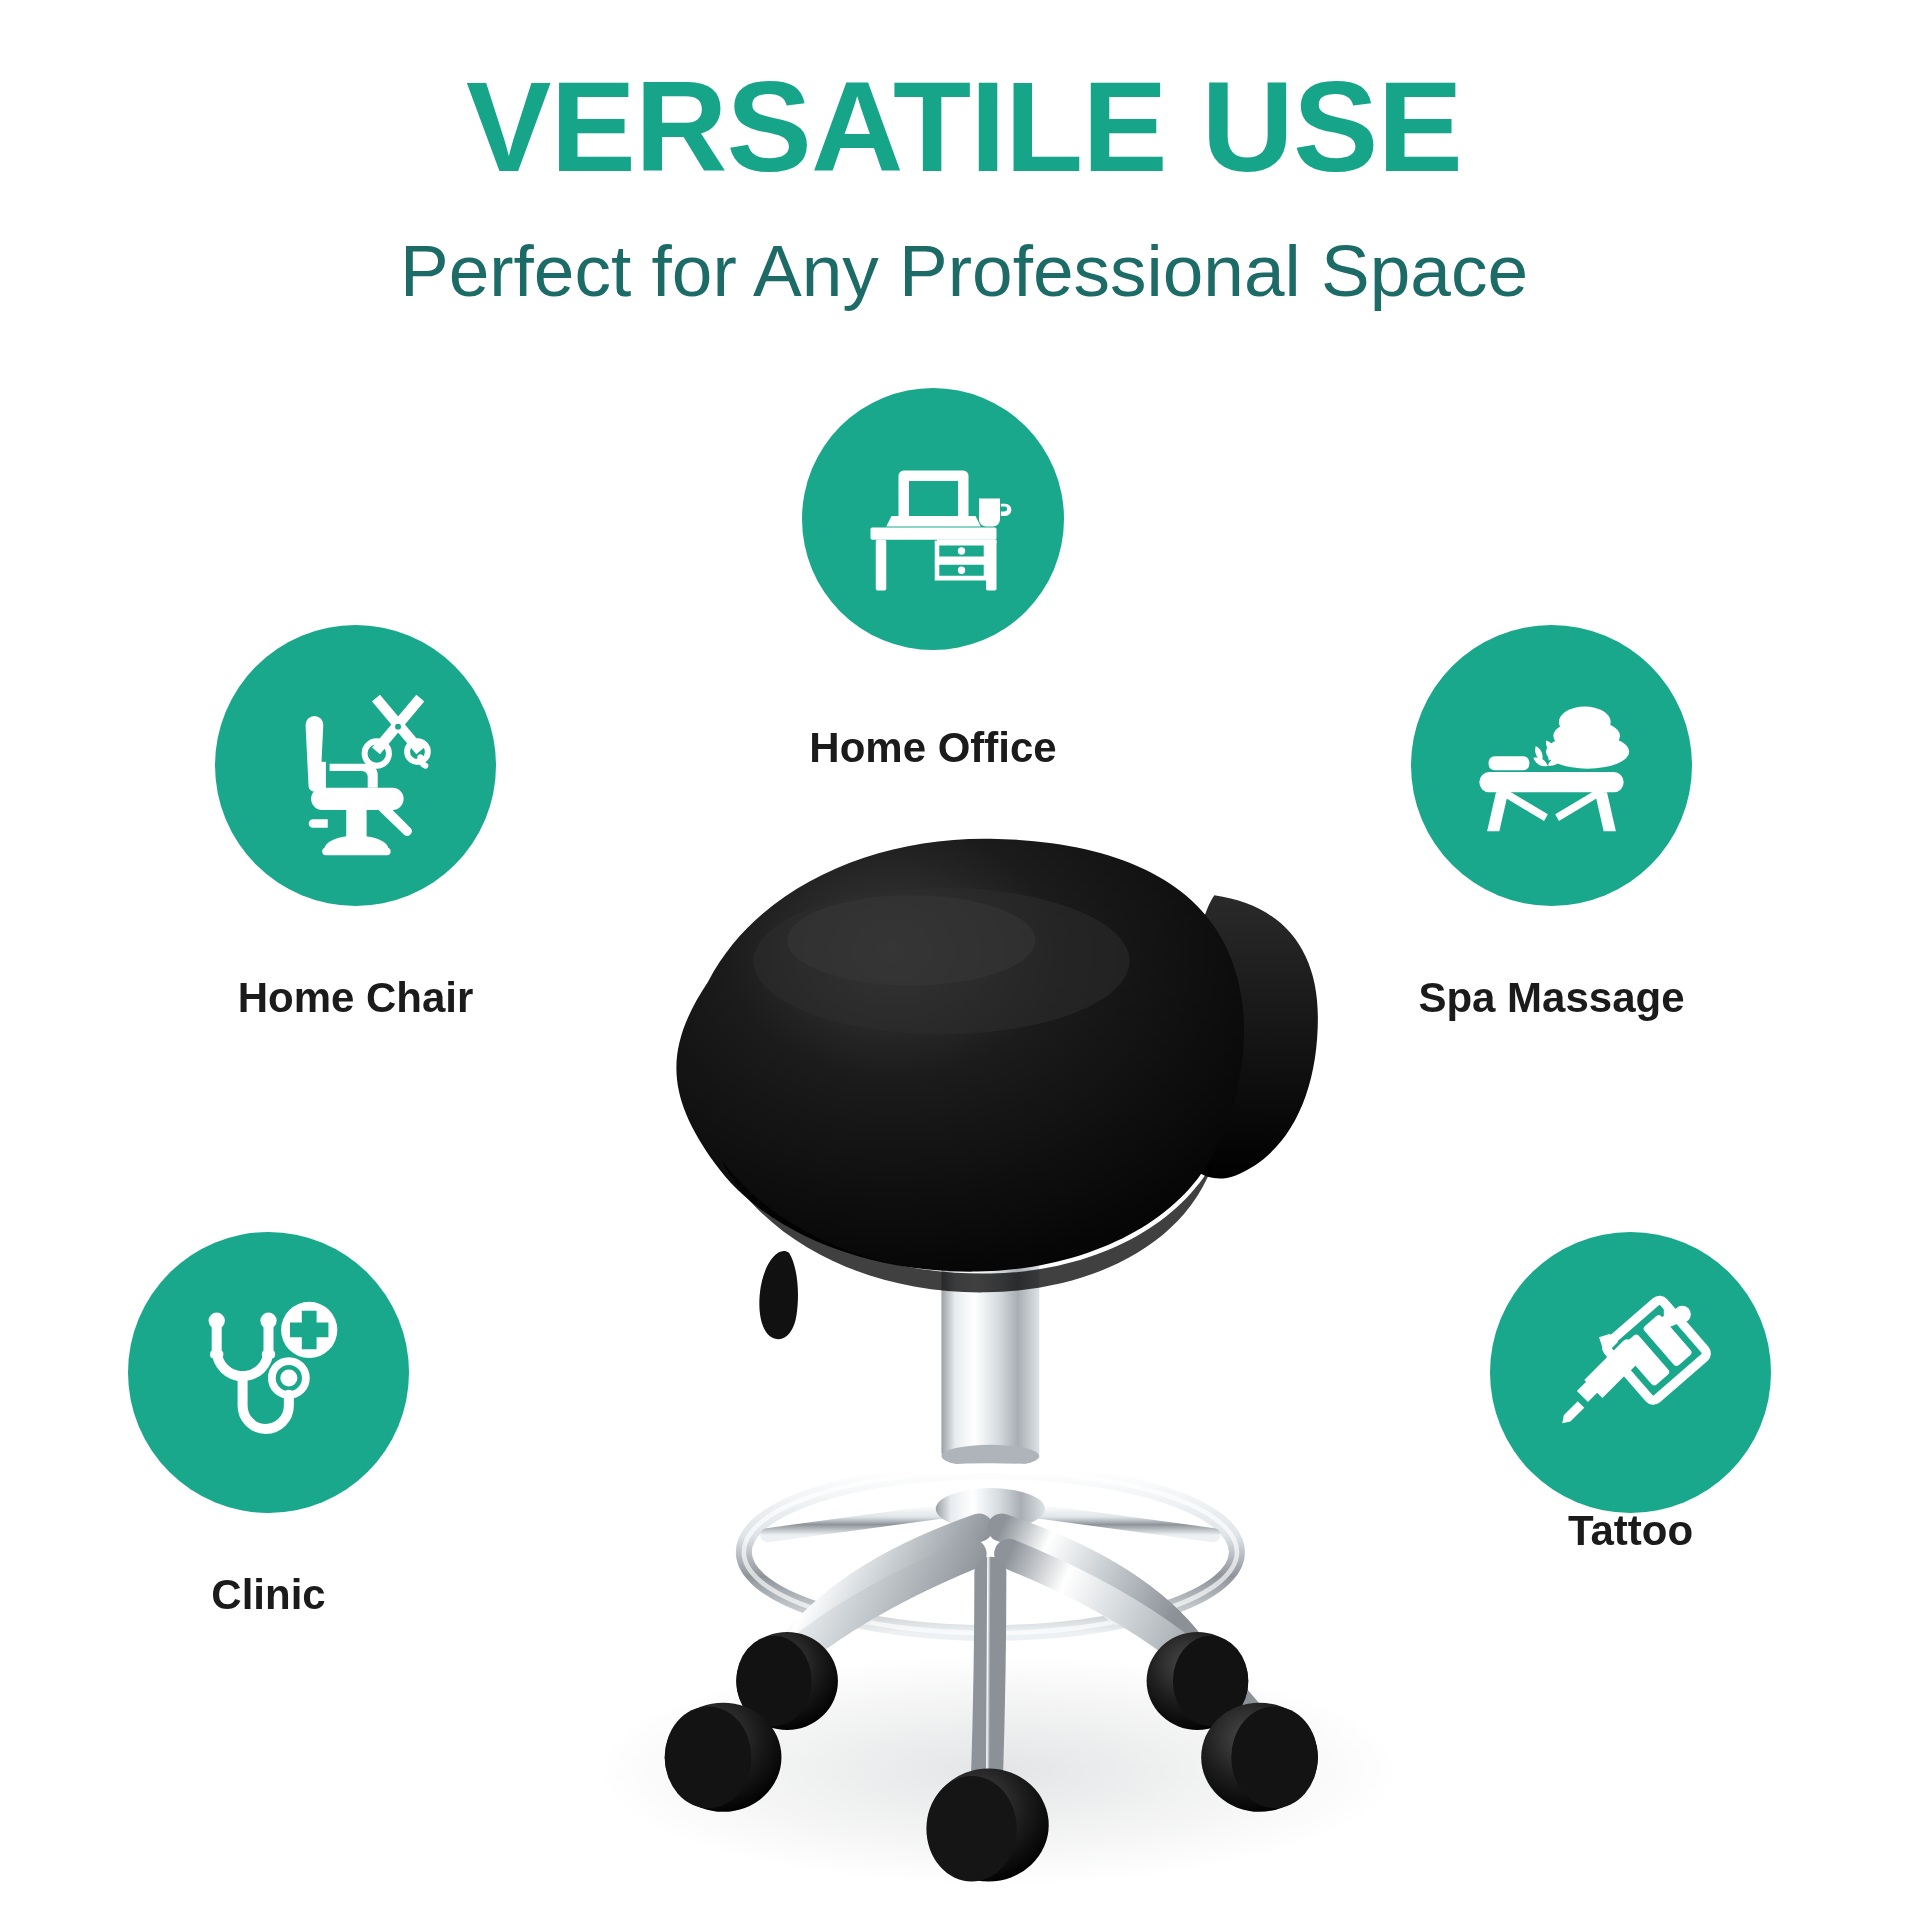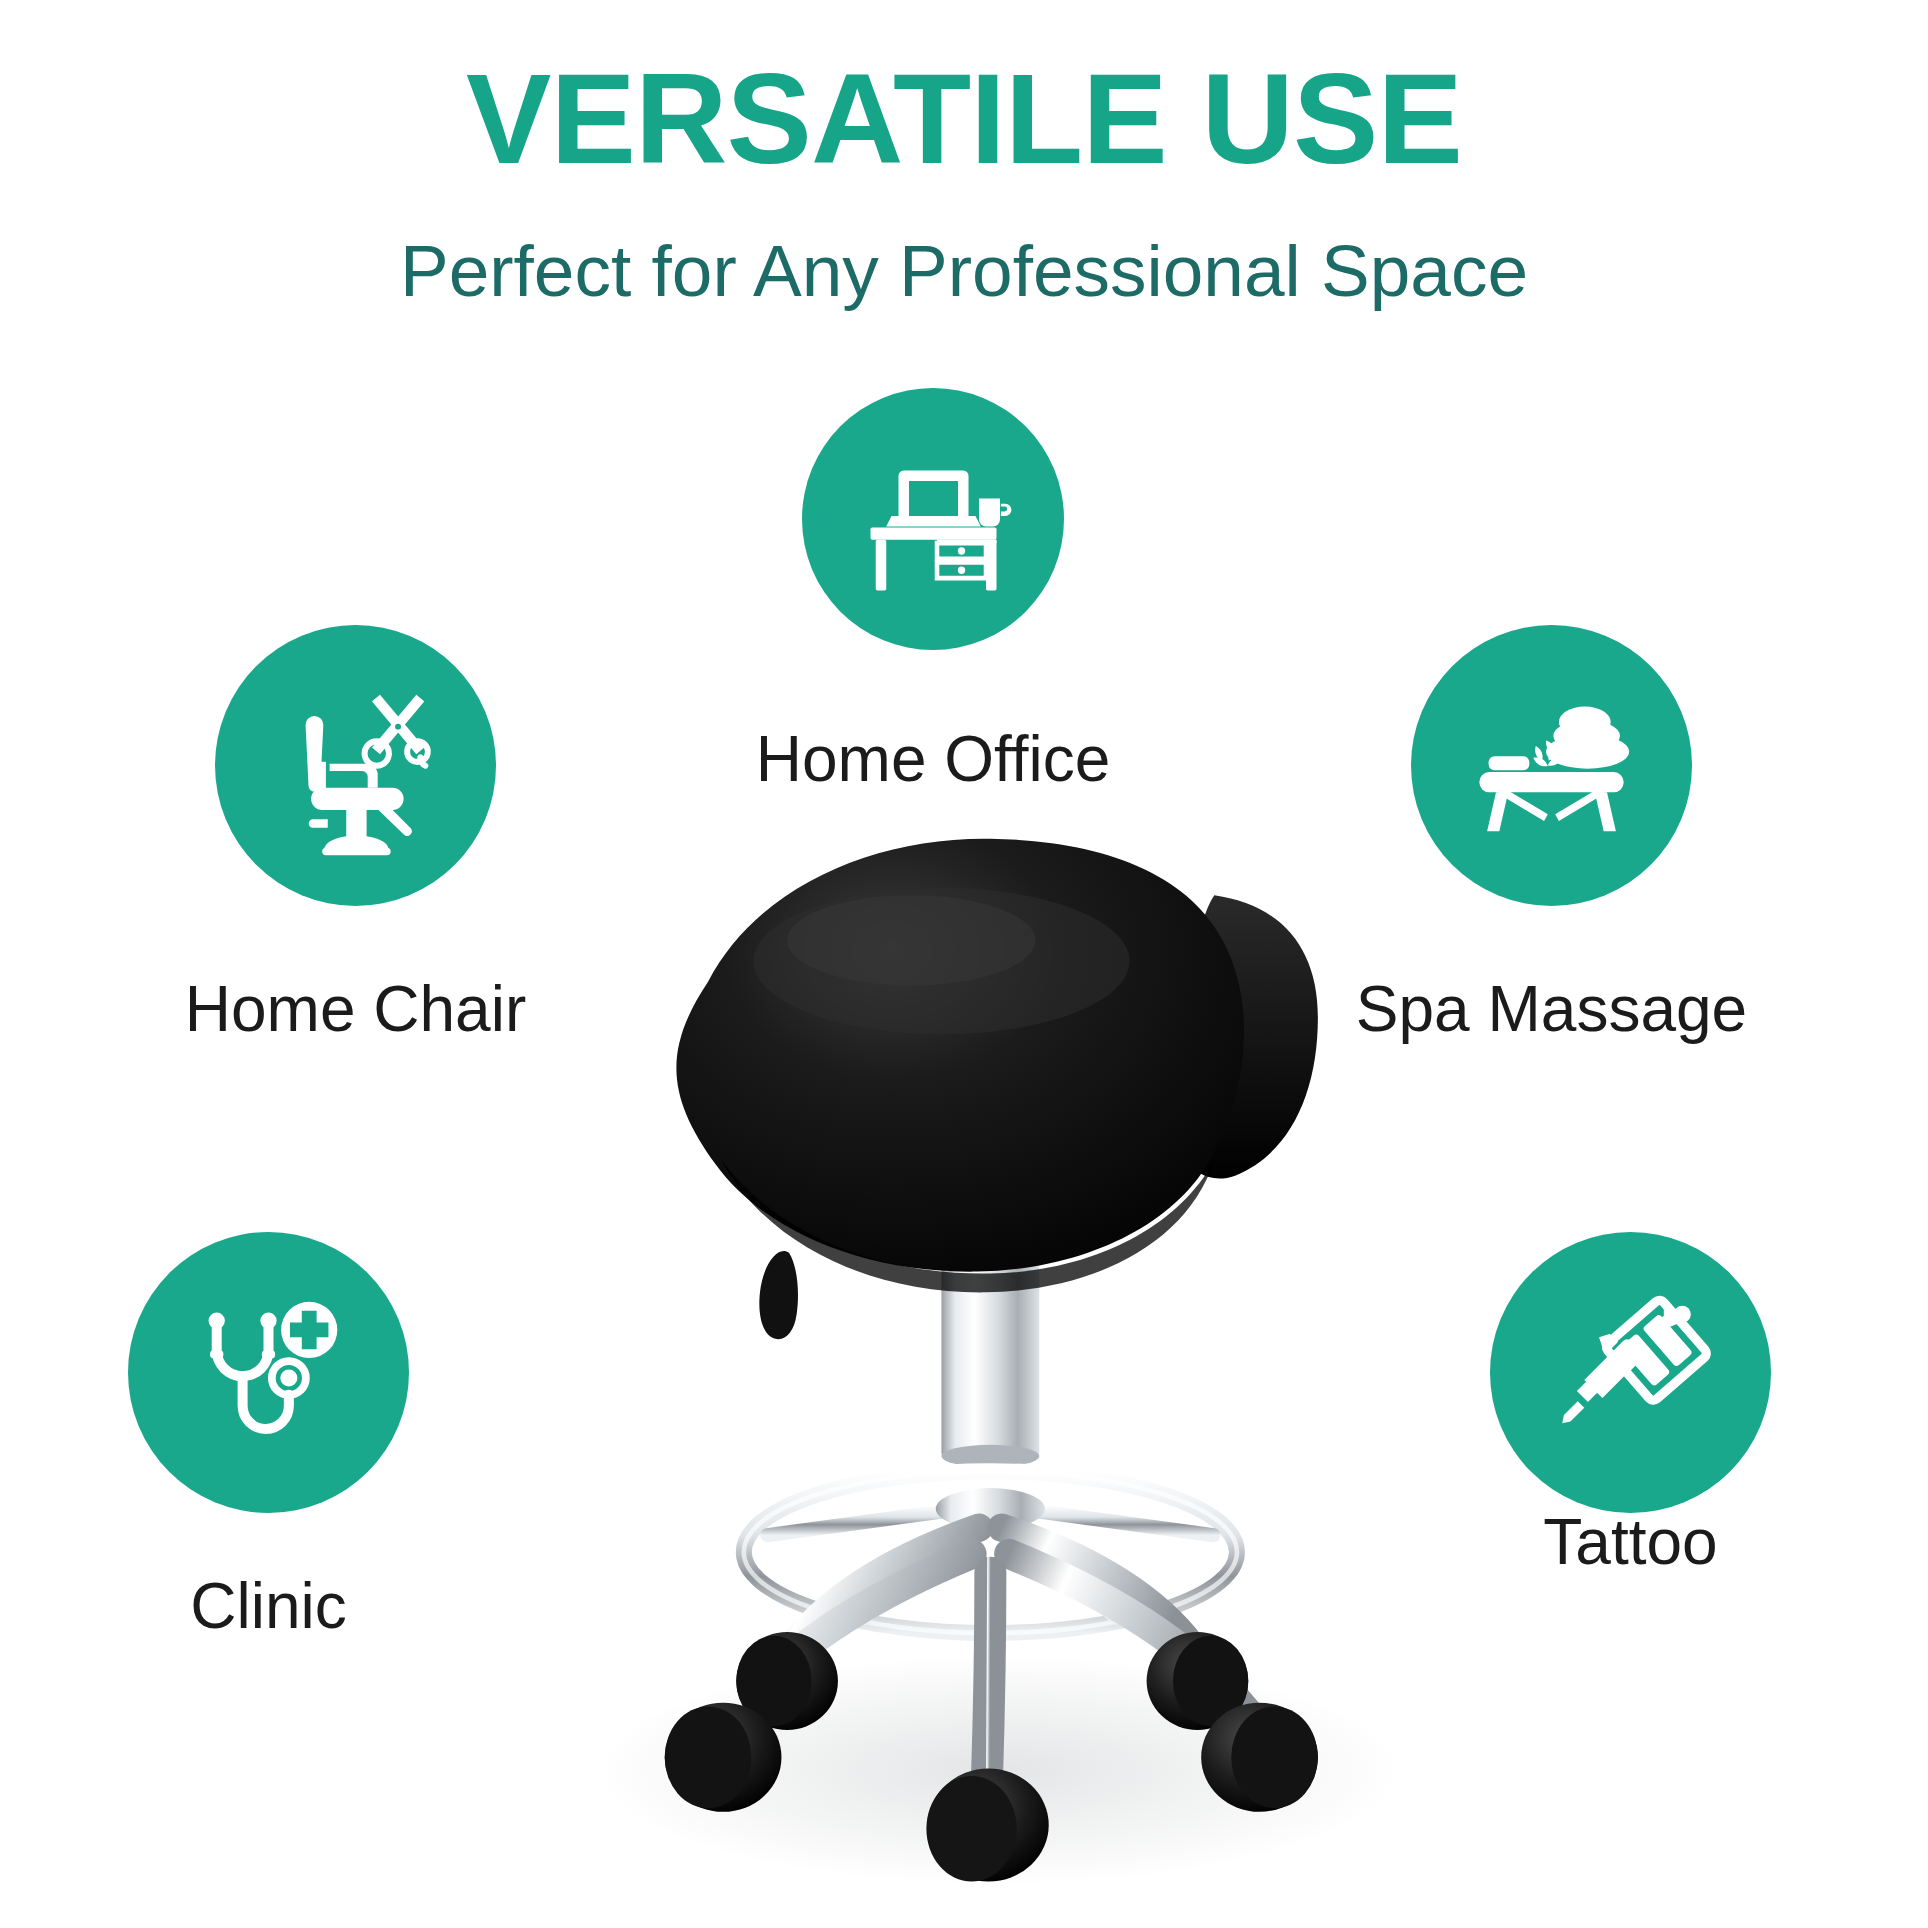--- a/index.html
+++ b/index.html
@@ -27,21 +27,21 @@
   
   .feature { position:absolute; }
   .circle {
     position:absolute; border-radius:50%;
     background:#19a88c;
     display:flex; align-items:center; justify-content:center;
   }
   .circle svg { display:block; }
   .feature-label {
     position:absolute; text-align:center;
-    font-size:64px; font-weight:400; color:#1b1b1b;
+    font-size:42px; font-weight:700; color:#1b1b1b;
     line-height:1; white-space:nowrap;
   }
 
   
   .f-home   .circle { left:802px;  top:388px;  width:262px; height:262px; }
   .f-home   .feature-label { left:614px; top:727px; width:638px; }
 
   .f-salon  .circle { left:215px;  top:625px;  width:281px; height:281px; }
   .f-salon  .feature-label { left:73px;  top:977px; width:565px; }
 
@@ -63,21 +63,21 @@
     background:radial-gradient(ellipse at 50% 50%, rgba(120,125,130,0.20) 0%, rgba(150,155,160,0.10) 45%, rgba(255,255,255,0) 72%);
     border-radius:50%;
     pointer-events:none;
   }
 </style>
 </head>
 <body style="background: rgb(255, 255, 255);">
 
 <div id="stage">
 
-  <div class="title" style="color: rgb(23, 165, 137);">VERSATILE USE</div>
+  <div class="title" style="color: rgb(23, 165, 137); margin-top: 8px;">VERSATILE USE</div>
   <div class="subtitle" style="color: rgb(28, 107, 102);">Perfect for Any Professional Space</div>
 
   <div class="shadow-ellipse"></div>
 
   <div id="product">
     <svg viewBox="0 0 900 1180" xmlns="http://www.w3.org/2000/svg">
       <defs>
         <radialGradient id="seatG" cx="38%" cy="26%" r="78%">
           <stop offset="0%" stop-color="#3a3a3a"></stop>
           <stop offset="38%" stop-color="#1b1b1b"></stop>

